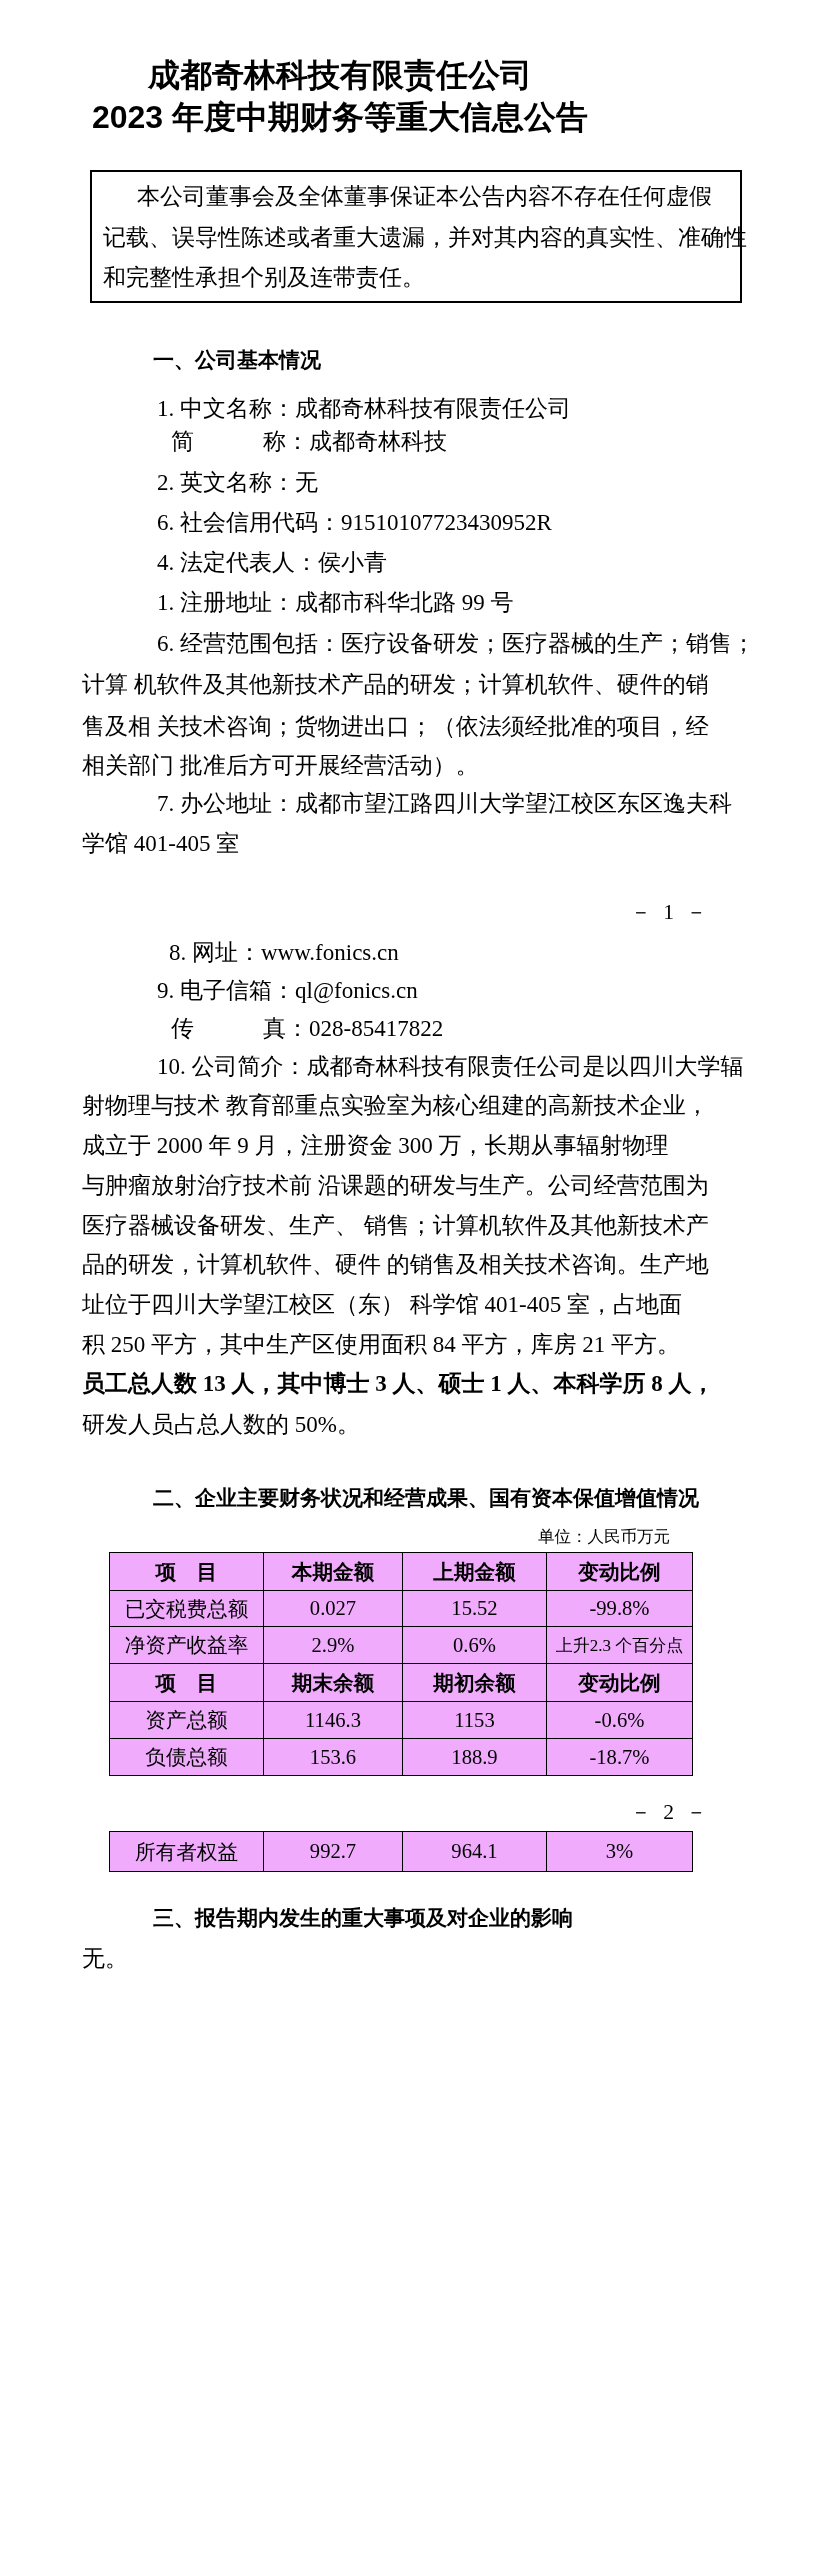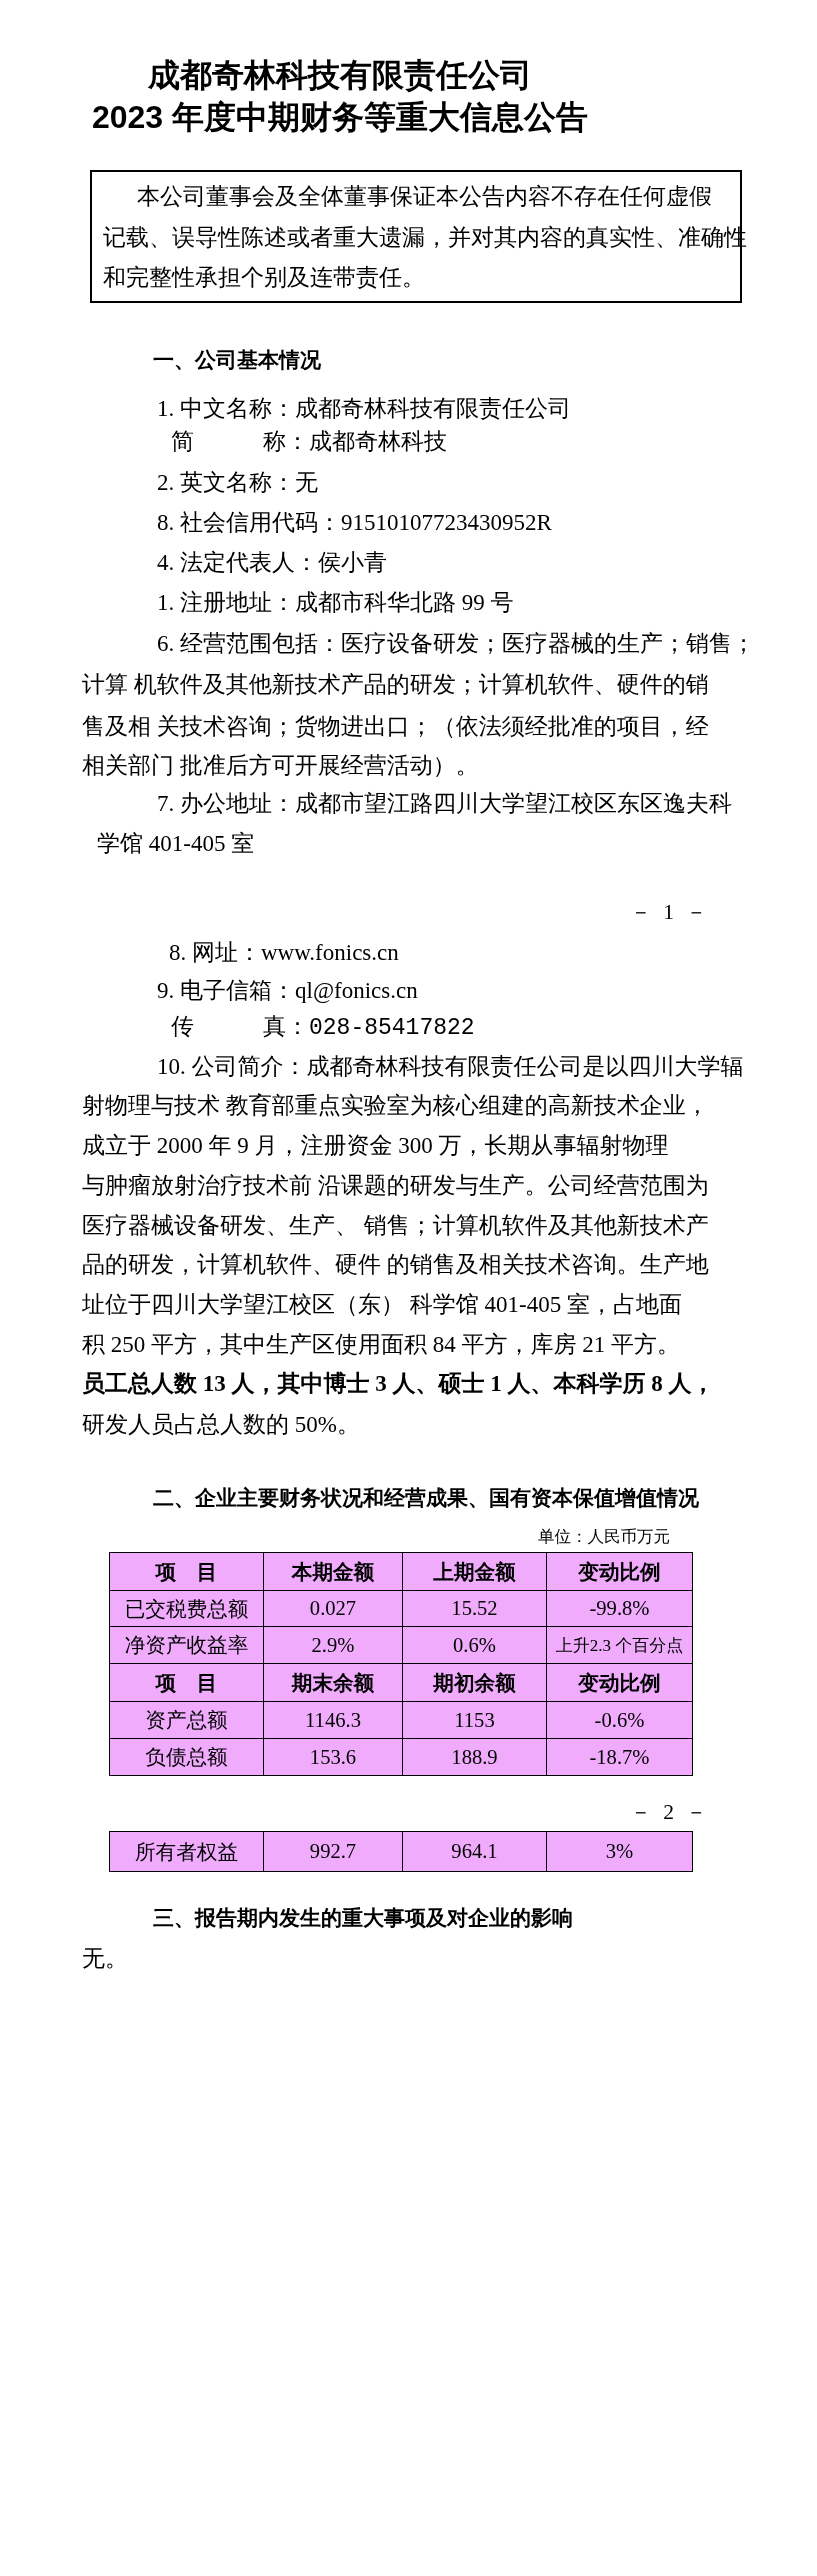--- a/index.html
+++ b/index.html
@@ -28,35 +28,35 @@
 
   <div class="box"></div>
   <div class="t" style="left:137px;top:184px;">本公司董事会及全体董事保证本公告内容不存在任何虚假</div>
   <div class="t" style="left:103px;top:225px;">记载、误导性陈述或者重大遗漏，并对其内容的真实性、准确性</div>
   <div class="t" style="left:103px;top:265px;">和完整性承担个别及连带责任。</div>
 
   <div class="t h" style="left:153px;top:348px;">一、公司基本情况</div>
   <div class="t" style="left:157px;top:387px;margin-top:9px;">1. 中文名称：成都奇林科技有限责任公司</div>
   <div class="t" style="left:171px;top:429px;">简　　　称：成都奇林科技</div>
   <div class="t" style="left:157px;top:470px;">2. 英文名称：无</div>
-  <div class="t" style="left:157px;top:510px;">8. 社会信用代码：91510107723430952R</div>
+  <div class="t" style="left:157px;top:510px;">6. 社会信用代码：91510107723430952R</div>
   <div class="t" style="left:157px;top:550px;">4. 法定代表人：侯小青</div>
   <div class="t" style="left:157px;top:590px;">1. 注册地址：成都市科华北路 99 号</div>
   <div class="t" style="left:157px;top:631px;">6. 经营范围包括：医疗设备研发；医疗器械的生产；销售；</div>
   <div class="t" style="left:82px;top:672px;">计算 机软件及其他新技术产品的研发；计算机软件、硬件的销</div>
   <div class="t" style="left:82px;top:714px;">售及相 关技术咨询；货物进出口；（依法须经批准的项目，经</div>
   <div class="t" style="left:82px;top:753px;">相关部门 批准后方可开展经营活动）。</div>
   <div class="t" style="left:157px;top:791px;">7. 办公地址：成都市望江路四川大学望江校区东区逸夫科</div>
-  <div class="t" style="left:97px;top:831px;">学馆 401-405 室</div>
+  <div class="t" style="left:82px;top:831px;">学馆 401-405 室</div>
 
   <div class="t pgnum" style="left:630px;top:901px;">－ 1 －</div>
 
   <div class="t" style="left:169px;top:940px;text-align:center;">8. 网址：www.fonics.cn</div>
   <div class="t" style="left:157px;top:978px;">9. 电子信箱：ql@fonics.cn</div>
-  <div class="t" style="left:171px;top:1016px;font-family:Liberation Mono, monospace;">传　　　真：028-85417822</div>
+  <div class="t" style="left:171px;top:1016px;">传　　　真：028-85417822</div>
   <div class="t" style="left:157px;top:1054px;">10. 公司简介：成都奇林科技有限责任公司是以四川大学辐</div>
   <div class="t" style="left:82px;top:1093px;">射物理与技术 教育部重点实验室为核心组建的高新技术企业，</div>
   <div class="t" style="left:82px;top:1133px;">成立于 2000 年 9 月，注册资金 300 万，长期从事辐射物理</div>
   <div class="t" style="left:82px;top:1173px;">与肿瘤放射治疗技术前 沿课题的研发与生产。公司经营范围为</div>
   <div class="t" style="left:82px;top:1213px;">医疗器械设备研发、生产、 销售；计算机软件及其他新技术产</div>
   <div class="t" style="left:82px;top:1252px;">品的研发，计算机软件、硬件 的销售及相关技术咨询。生产地</div>
   <div class="t" style="left:82px;top:1292px;">址位于四川大学望江校区（东） 科学馆 401-405 室，占地面</div>
   <div class="t" style="left:82px;top:1332px;">积 250 平方，其中生产区使用面积 84 平方，库房 21 平方。</div>
   <div class="t" style="left:82px;top:1371px;font-weight:bold;">员工总人数 13 人，其中博士 3 人、硕士 1 人、本科学历 8 人，</div>
   <div class="t" style="left:82px;top:1412px;">研发人员占总人数的 50%。</div>

